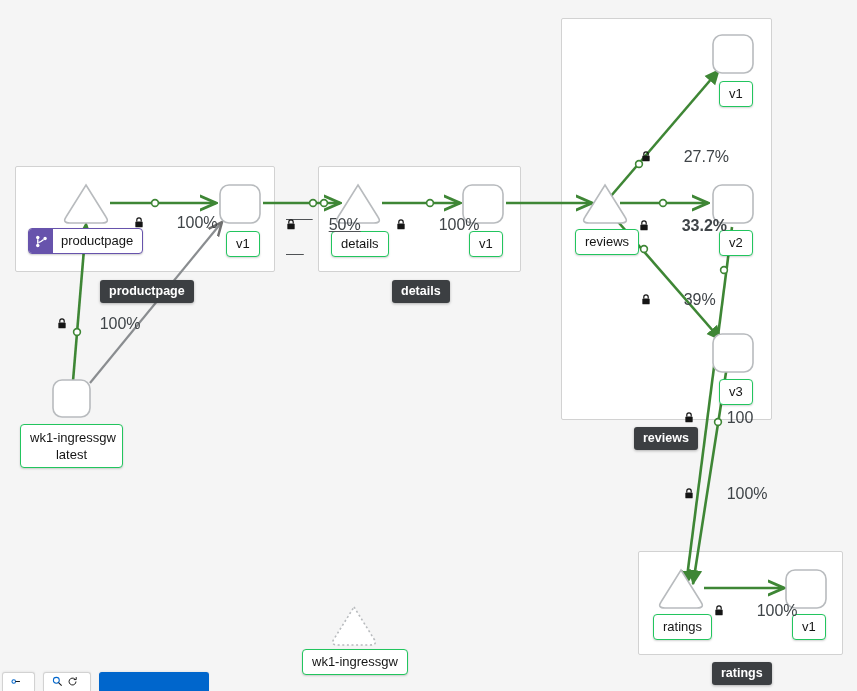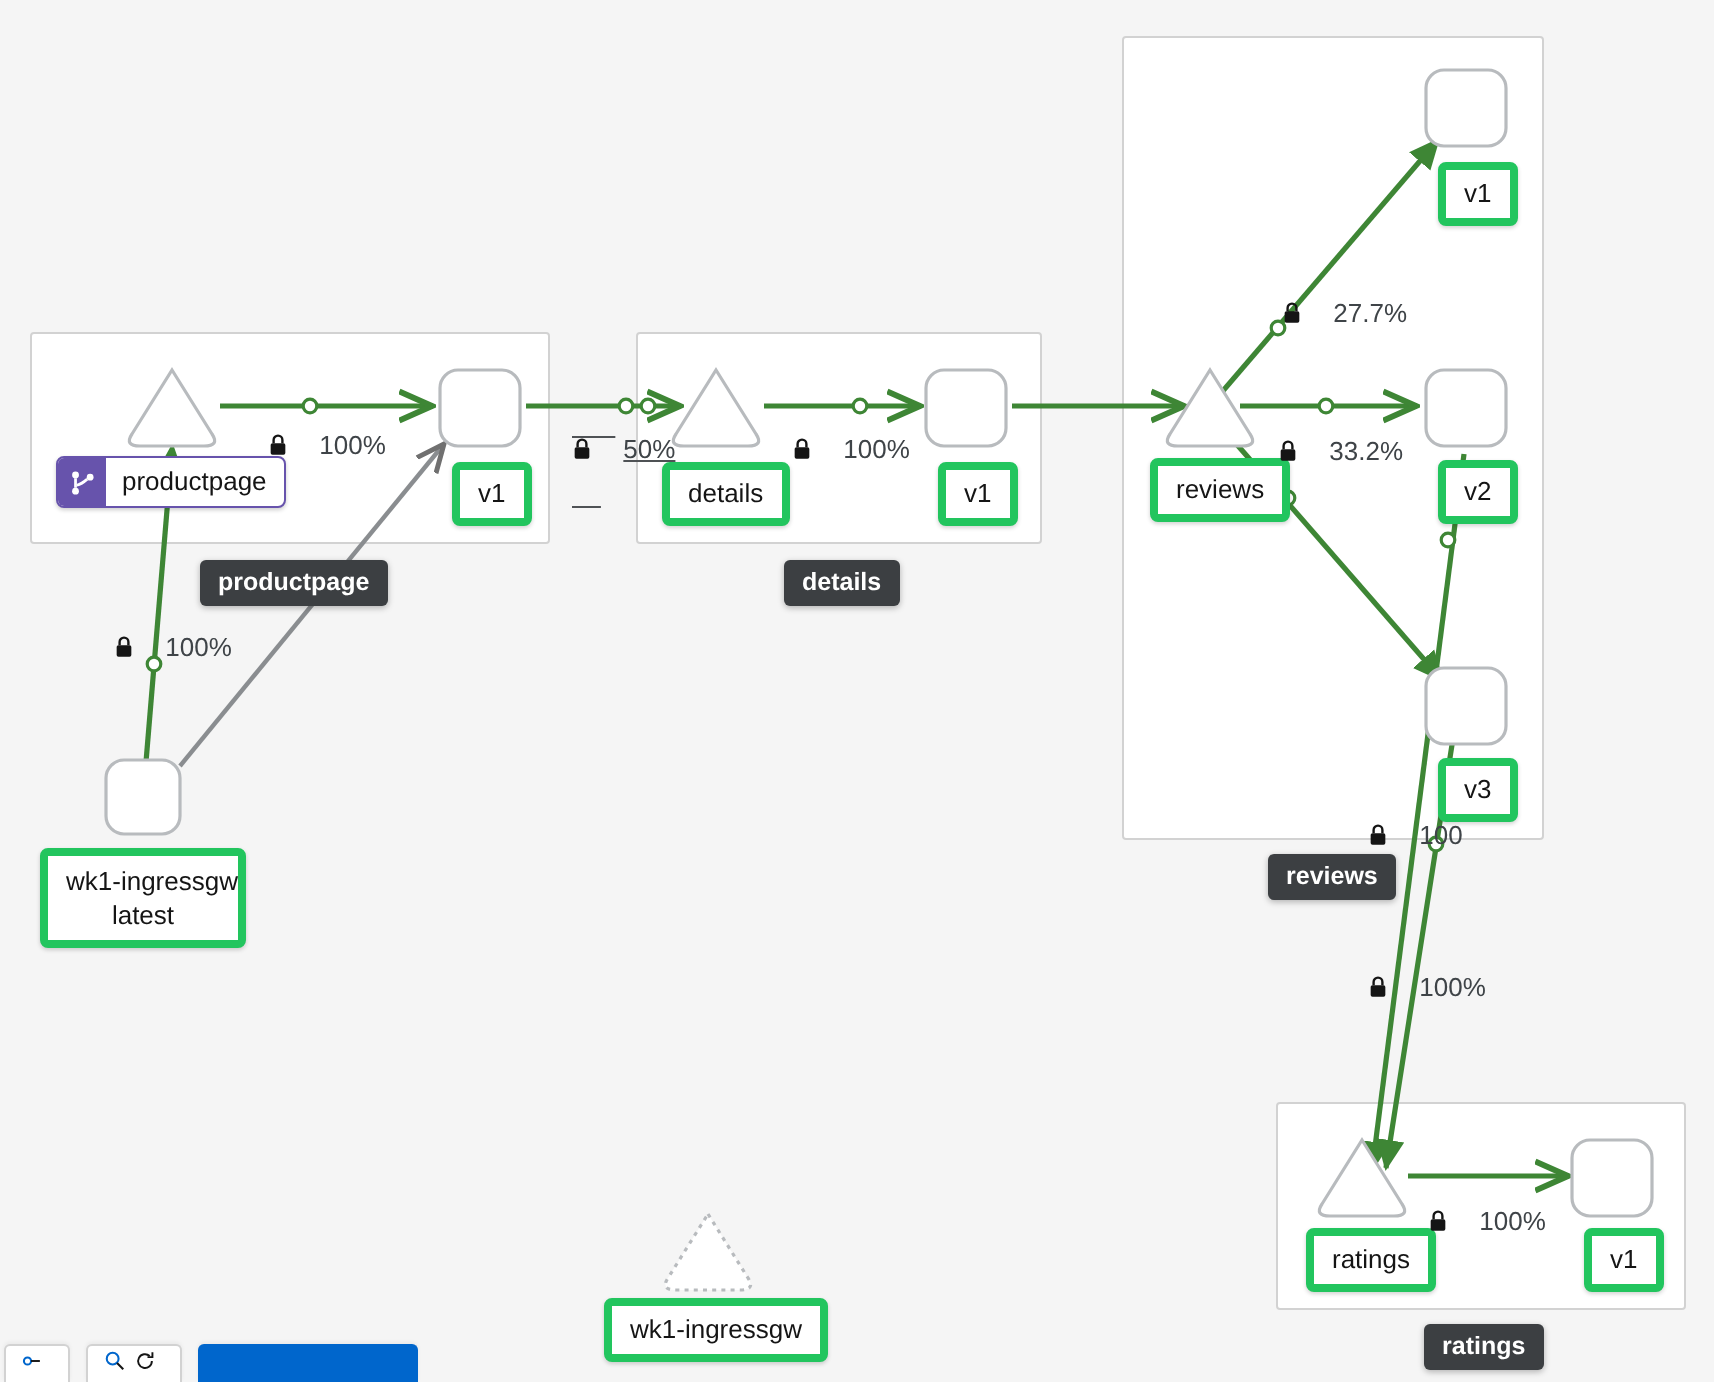--- a/index.html
+++ b/index.html
@@ -24,21 +24,21 @@
   .groupbox {
     position: absolute;
     background: #ffffff;
     border: 1px solid #d2d2d2;
     border-radius: 2px;
   }
   
   .chip {
     position: absolute;
     background: #ffffff;
-    border: 4px solid #22c55e;
+    border: 1px solid #22c55e;
     border-radius: 4px;
     box-shadow: 0 1px 2px rgba(0,0,0,.18);
     color: #151515;
     font-size: 13px;
     line-height: 16px;
     padding: 4px 9px;
     white-space: pre;
     text-align: center;
   }
   .chip.two { line-height: 17px; }
@@ -75,22 +75,22 @@
     border-radius: 3px;
     padding: 4px 9px;
     box-shadow: 0 1px 3px rgba(0,0,0,.28);
     white-space: pre;
   }
   
   .edgelabel {
     position: absolute;
     display: flex;
     align-items: center;
-    gap: 4px;
-    font-size: 13px;
+    gap: 16px;
+    font-size: 16px;
     line-height: 12px;
     color: #4f5255;
     white-space: pre;
     pointer-events: none;
   }
   .edgelabel .pct { color: #3f4448; }
   .lock { display: block; }
   
   .toolbar {
     position: absolute;
@@ -308,30 +308,39 @@
   <div class="edgelabel" style="left:641px; top:127px;">
     <span>
       <svg class="lock" width="10" height="11" viewBox="0 0 10 12" aria-hidden="true">
         <path d="M2.6 5V3.3a2.4 2.4 0 014.8 0V5" fill="none" stroke="#151515" stroke-width="1.3"></path>
         <rect x="1" y="5" width="8" height="6.3" rx="1" fill="#151515"></rect>
       </svg>
     </span>
     <span class="pct">27.7%</span>
   </div>
 
-  <div class="edgelabel" style="left:639px; top:196px;">
+  <div class="edgelabel" style="left:639px; top:196px;font-weight:bold;">
     <span>
       <svg class="lock" width="10" height="11" viewBox="0 0 10 12" aria-hidden="true">
         <path d="M2.6 5V3.3a2.4 2.4 0 014.8 0V5" fill="none" stroke="#151515" stroke-width="1.3"></path>
         <rect x="1" y="5" width="8" height="6.3" rx="1" fill="#151515"></rect>
       </svg>
     </span>
     <span class="pct">33.2%</span>
   </div>
 
+  <div class="edgelabel" style="left:641px; top:270px;">
+    <span>
+      <svg class="lock" width="10" height="11" viewBox="0 0 10 12" aria-hidden="true">
+        <path d="M2.6 5V3.3a2.4 2.4 0 014.8 0V5" fill="none" stroke="#151515" stroke-width="1.3"></path>
+        <rect x="1" y="5" width="8" height="6.3" rx="1" fill="#151515"></rect>
+      </svg>
+    </span>
+    <span class="pct">39%</span>
+  </div>
 
   <div class="edgelabel" style="left:684px; top:388px;">
     <span>
       <svg class="lock" width="10" height="11" viewBox="0 0 10 12" aria-hidden="true">
         <path d="M2.6 5V3.3a2.4 2.4 0 014.8 0V5" fill="none" stroke="#151515" stroke-width="1.3"></path>
         <rect x="1" y="5" width="8" height="6.3" rx="1" fill="#151515"></rect>
       </svg>
     </span>
     <span class="pct">100</span>
   </div>

